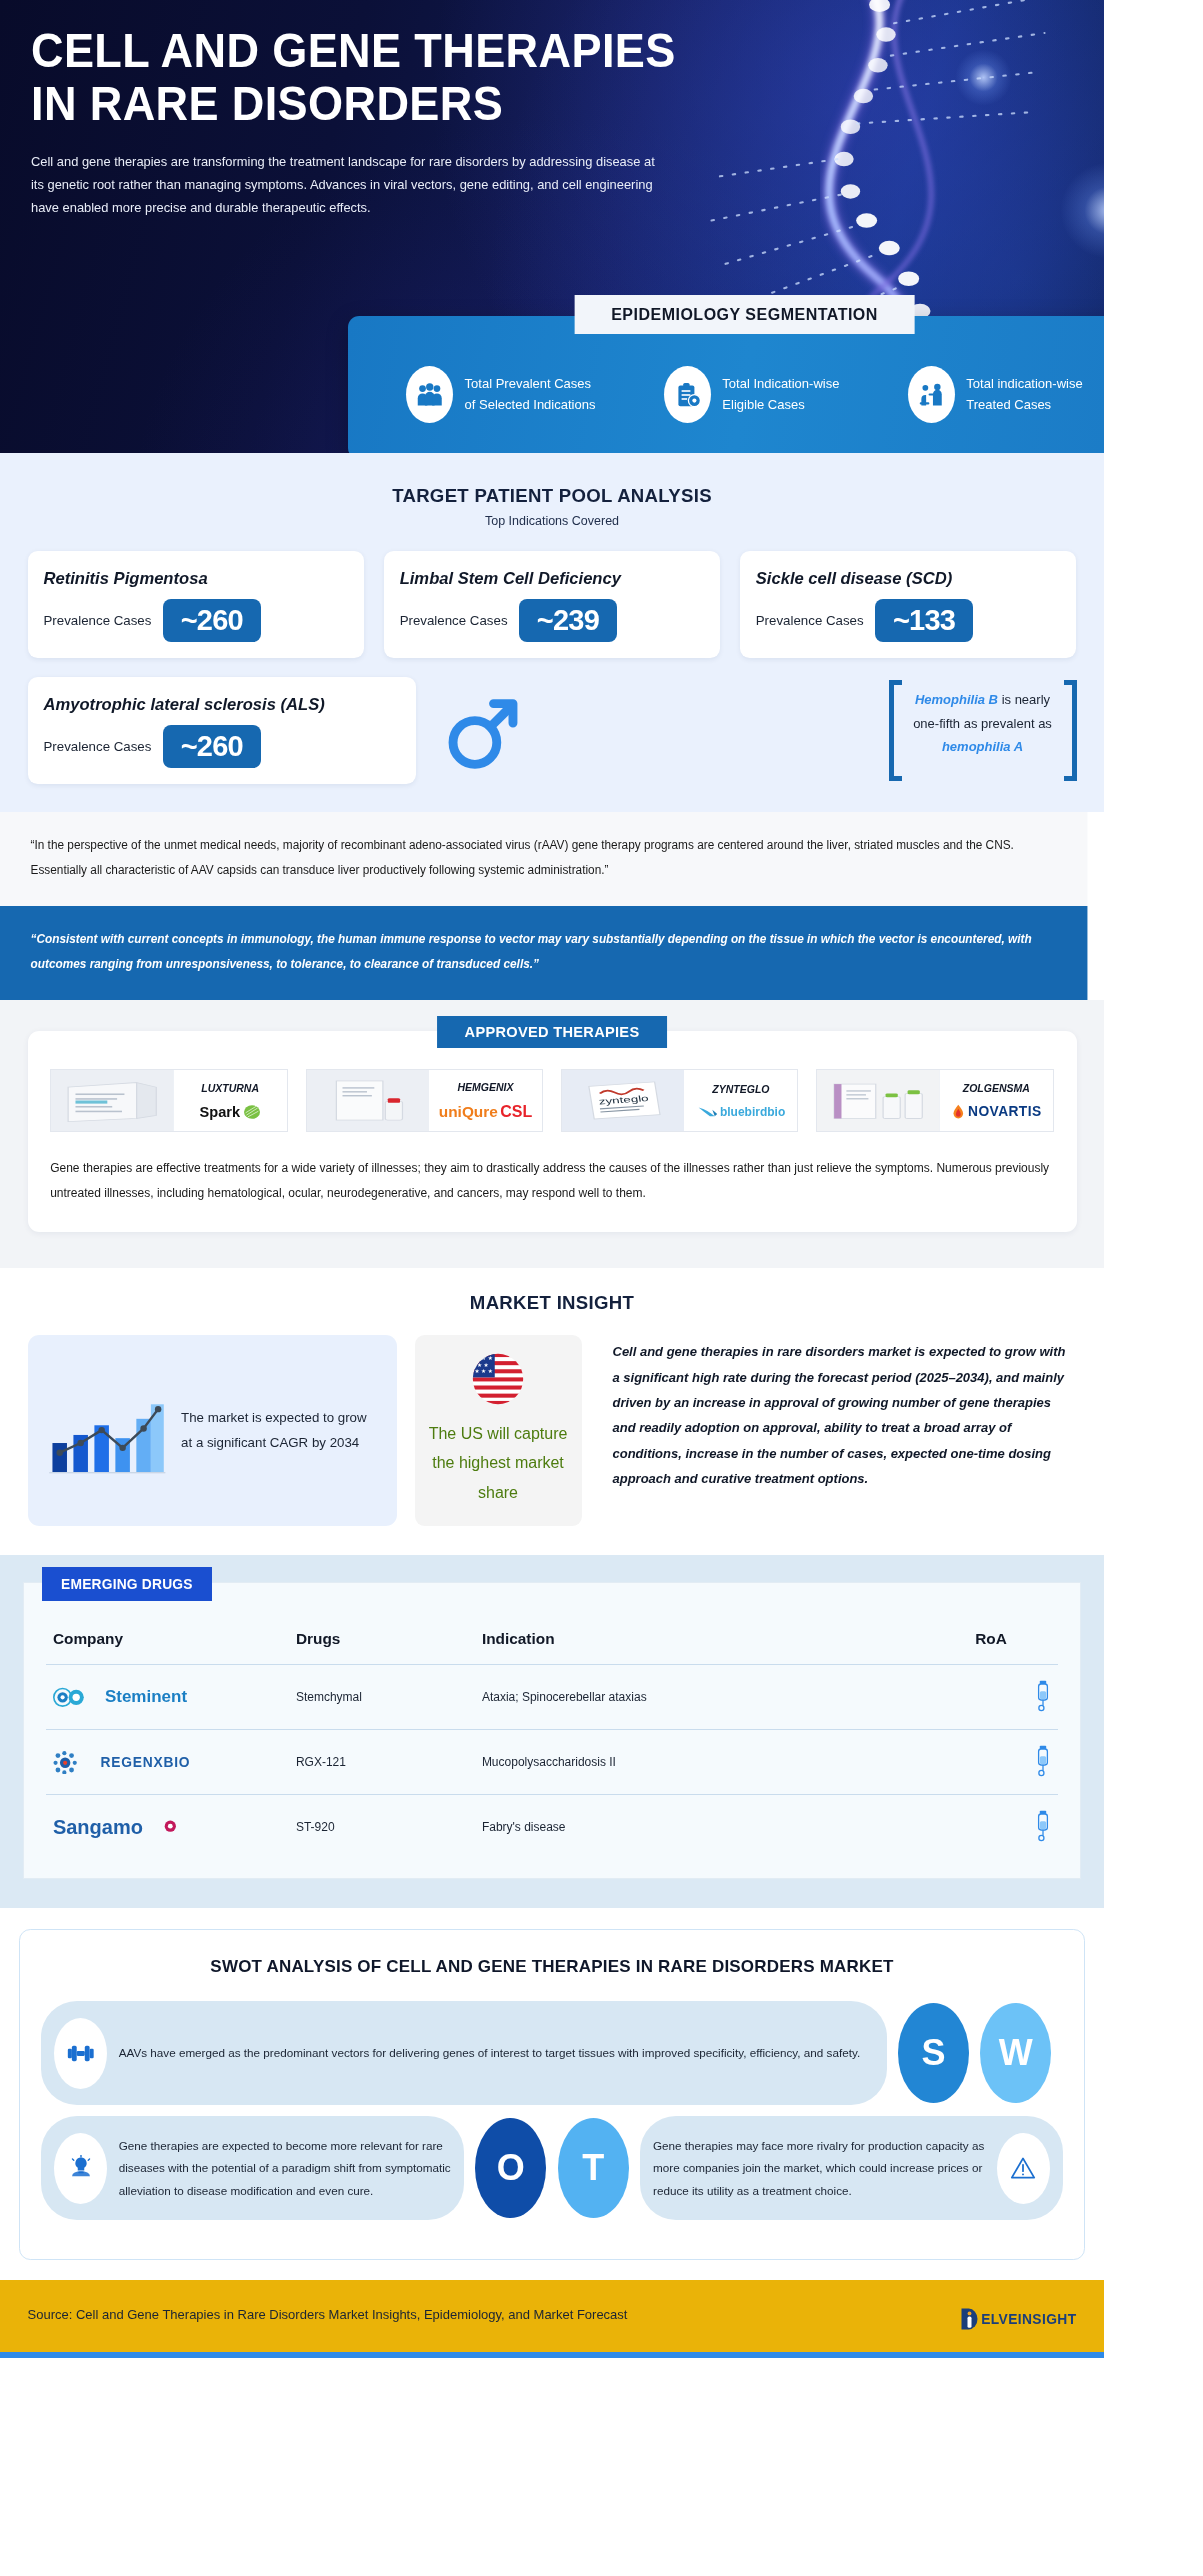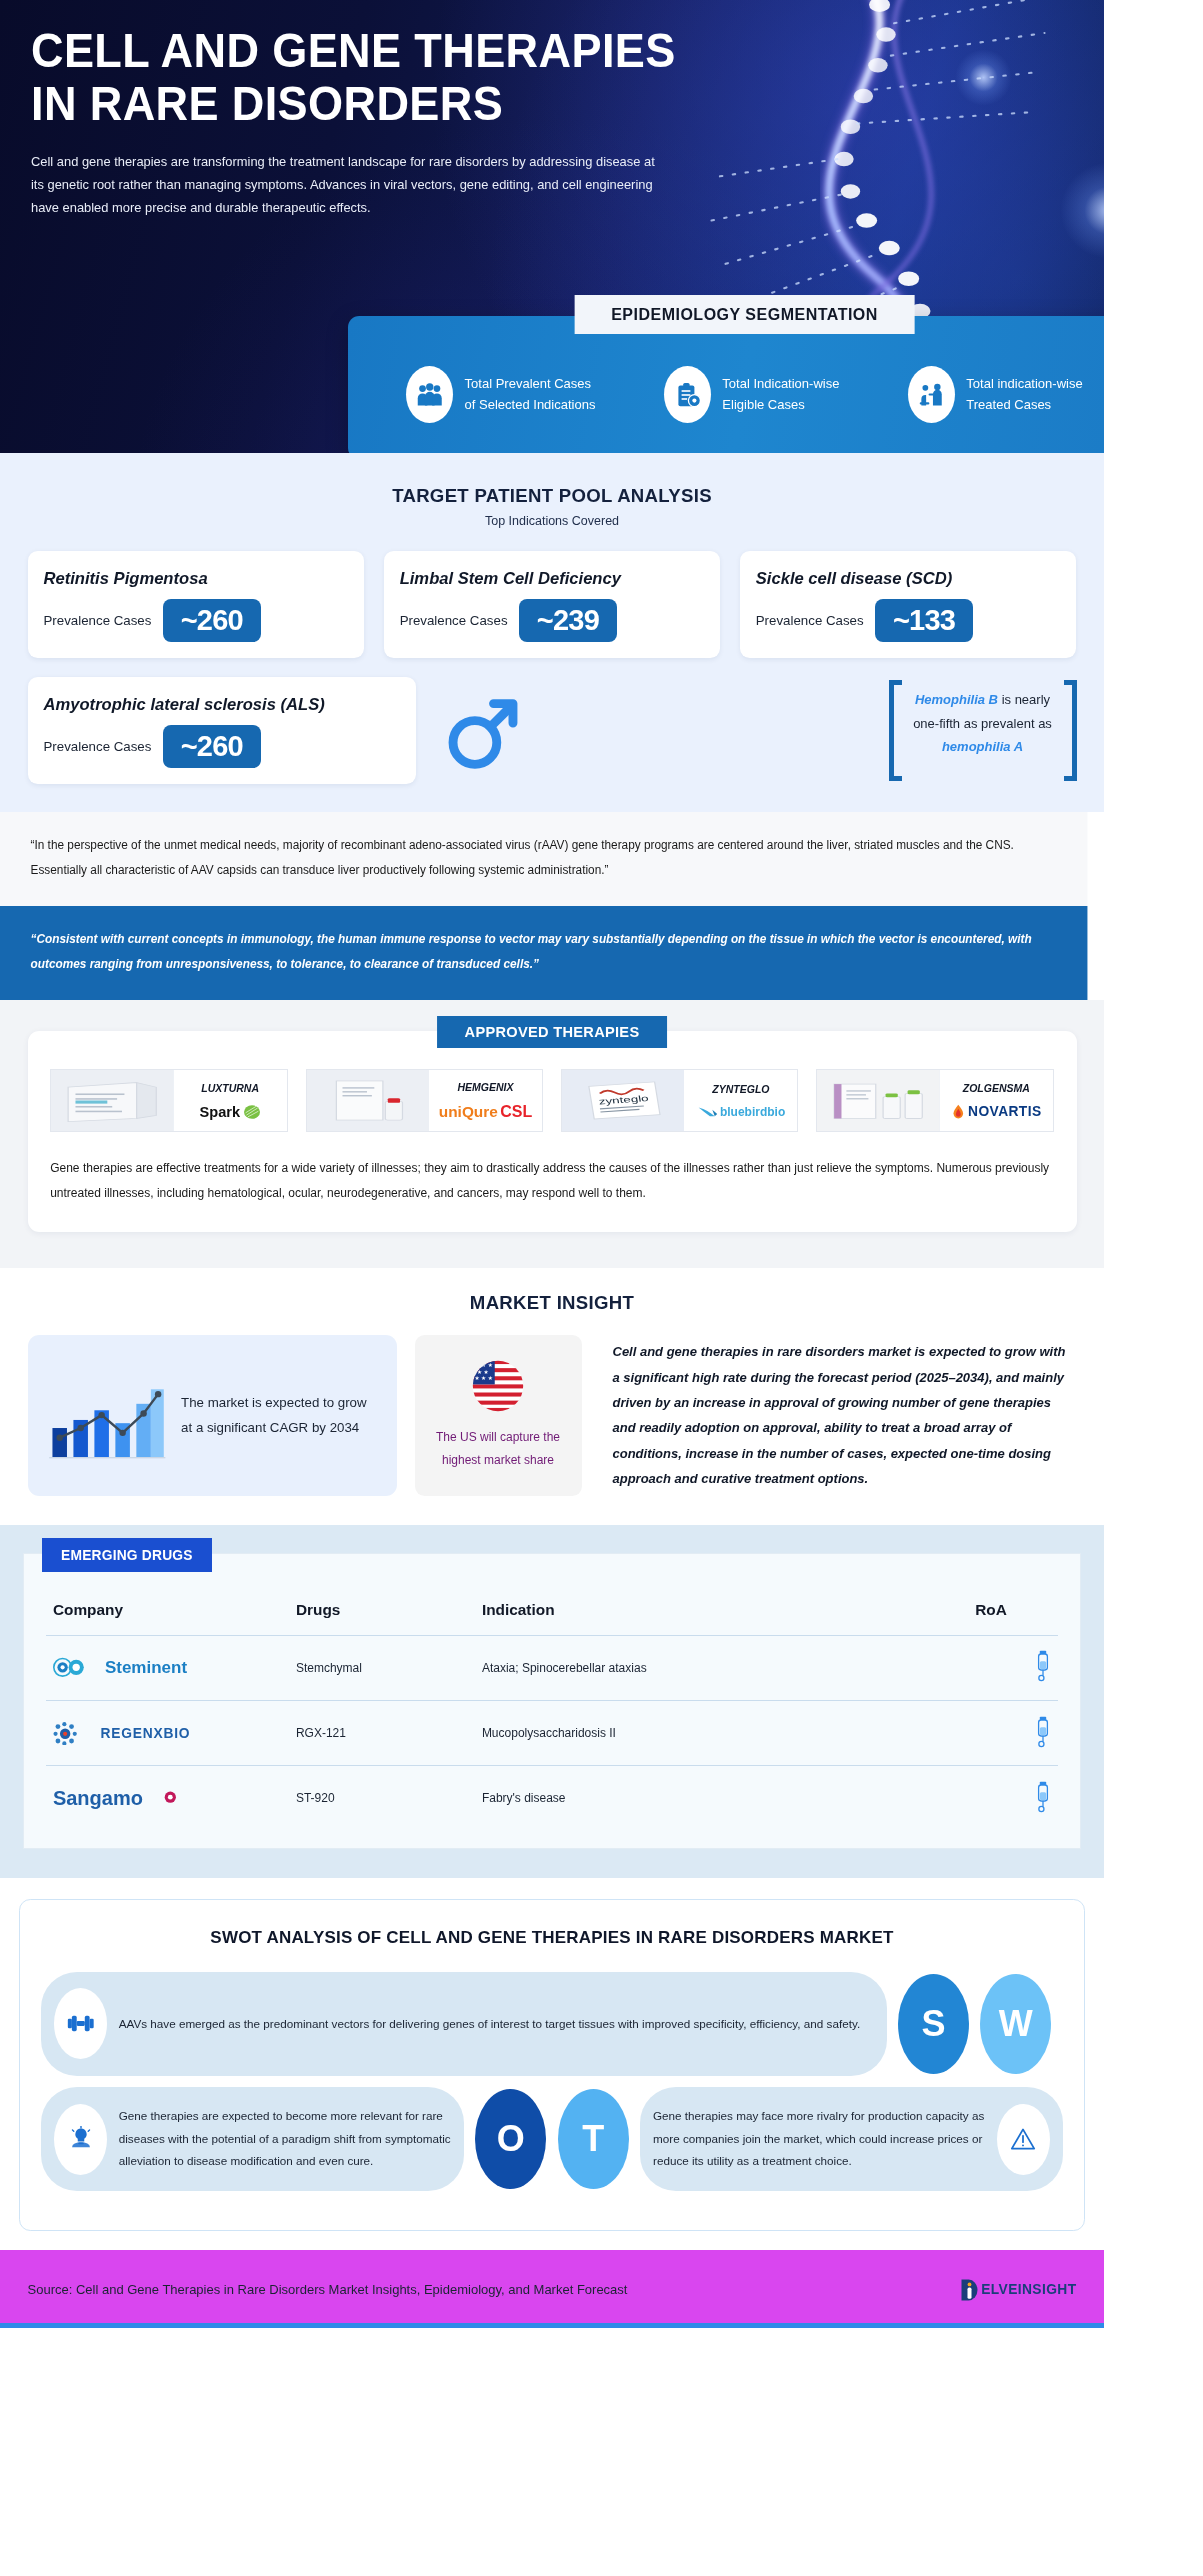--- a/index.html
+++ b/index.html
@@ -164,21 +164,21 @@
   .mi-card1 {
     flex: 0 0 369px; background: #e8f0fd; border-radius: 11.3px;
     display: flex; align-items: center; gap: 14.6px; padding: 21px 18px;
   }
   .mi-card1-text { font-size: 13.3px; line-height: 1.9; color: #1b2433; }
   .mi-card2 {
     flex: 0 0 167px; background: #f4f4f4; border-radius: 9.7px;
     display: flex; flex-direction: column; align-items: center; justify-content: center;
     gap: 11.3px; padding: 18px 9.7px; text-align: center;
   }
-  .mi-card2-text { font-size: 12px; line-height: 1.85; color: #701a75; }
+  .mi-card2-text { font-size: 16px; line-height: 1.85; color: #4d7c0f; }
   .mi-text {
     flex: 1; padding: 4.9px 8px 4.9px 13px;
     font-size: 13px; line-height: 1.95; font-style: italic; font-weight: 800; color: #101828;
   }
 
   
   .ed-band { background: #dbe9f4; padding: 27.5px 22.7px 29px; }
   .ed-card { background: #f5fafd; border: 0.8px solid #e2ecf4; position: relative; padding: 42px 22.7px 18px; }
   .ed-pill {
     position: absolute; top: -16px; left: 18px;
@@ -227,22 +227,22 @@
     flex: 0 0 176px; display: flex; align-items: center; justify-content: center; gap: 11.3px;
   }
   .swot-letter {
     width: 71px; height: 100px; border-radius: 50%;
     display: flex; align-items: center; justify-content: center;
     color: #ffffff; font-weight: 800; font-size: 36px;
   }
 
   
   .footer {
-    padding: 27.5px 27.5px 21px; display: flex; align-items: center;
-    justify-content: space-between; background: #d946ef;
+    padding: 27.5px 27.5px 21px; display: flex; 
+    justify-content: space-between; background: #eab308;
   }
   .footer-src { font-size: 13px; color: #1b2433; }
   .footer-bar { height: 5.7px; background: #2f8ae8; }
   .brand { display: flex; align-items: center; gap: 1.6px; }
   .brand-text { font-size: 13.8px; font-weight: 700; color: #1b3e7a; letter-spacing: 0.4px; }
 </style>
 </head>
 <body>
 
 <div class="page">

